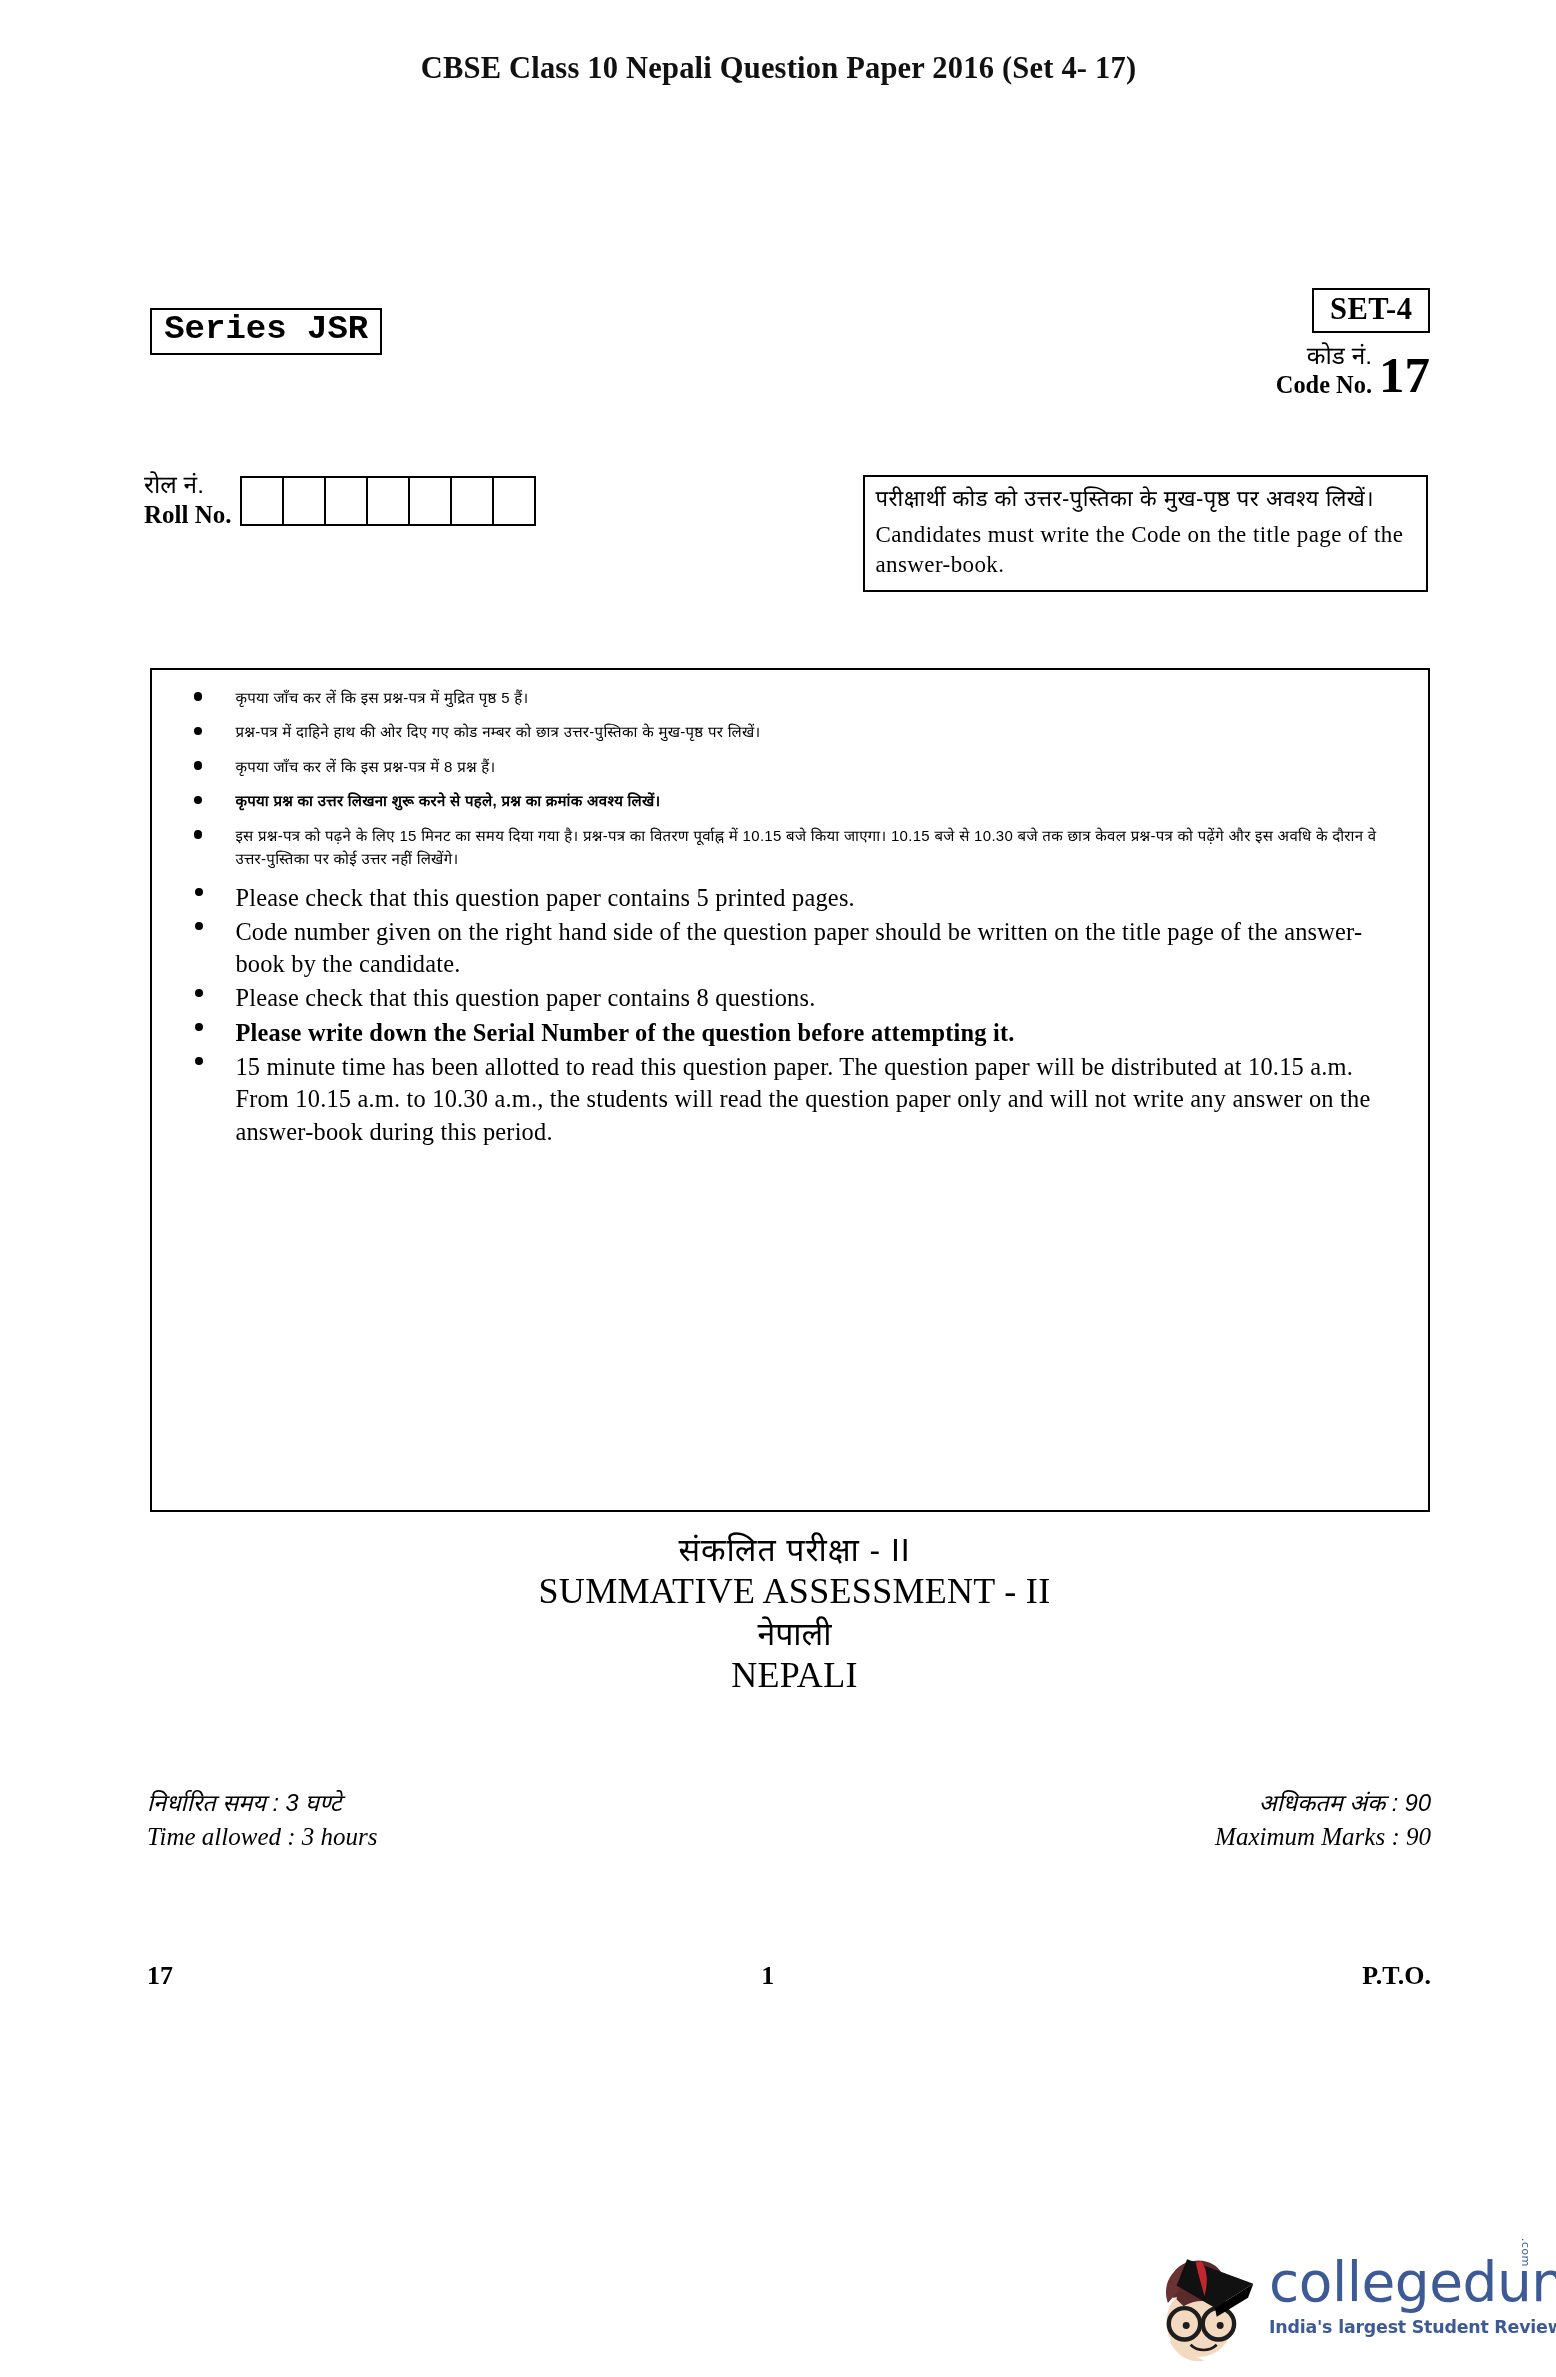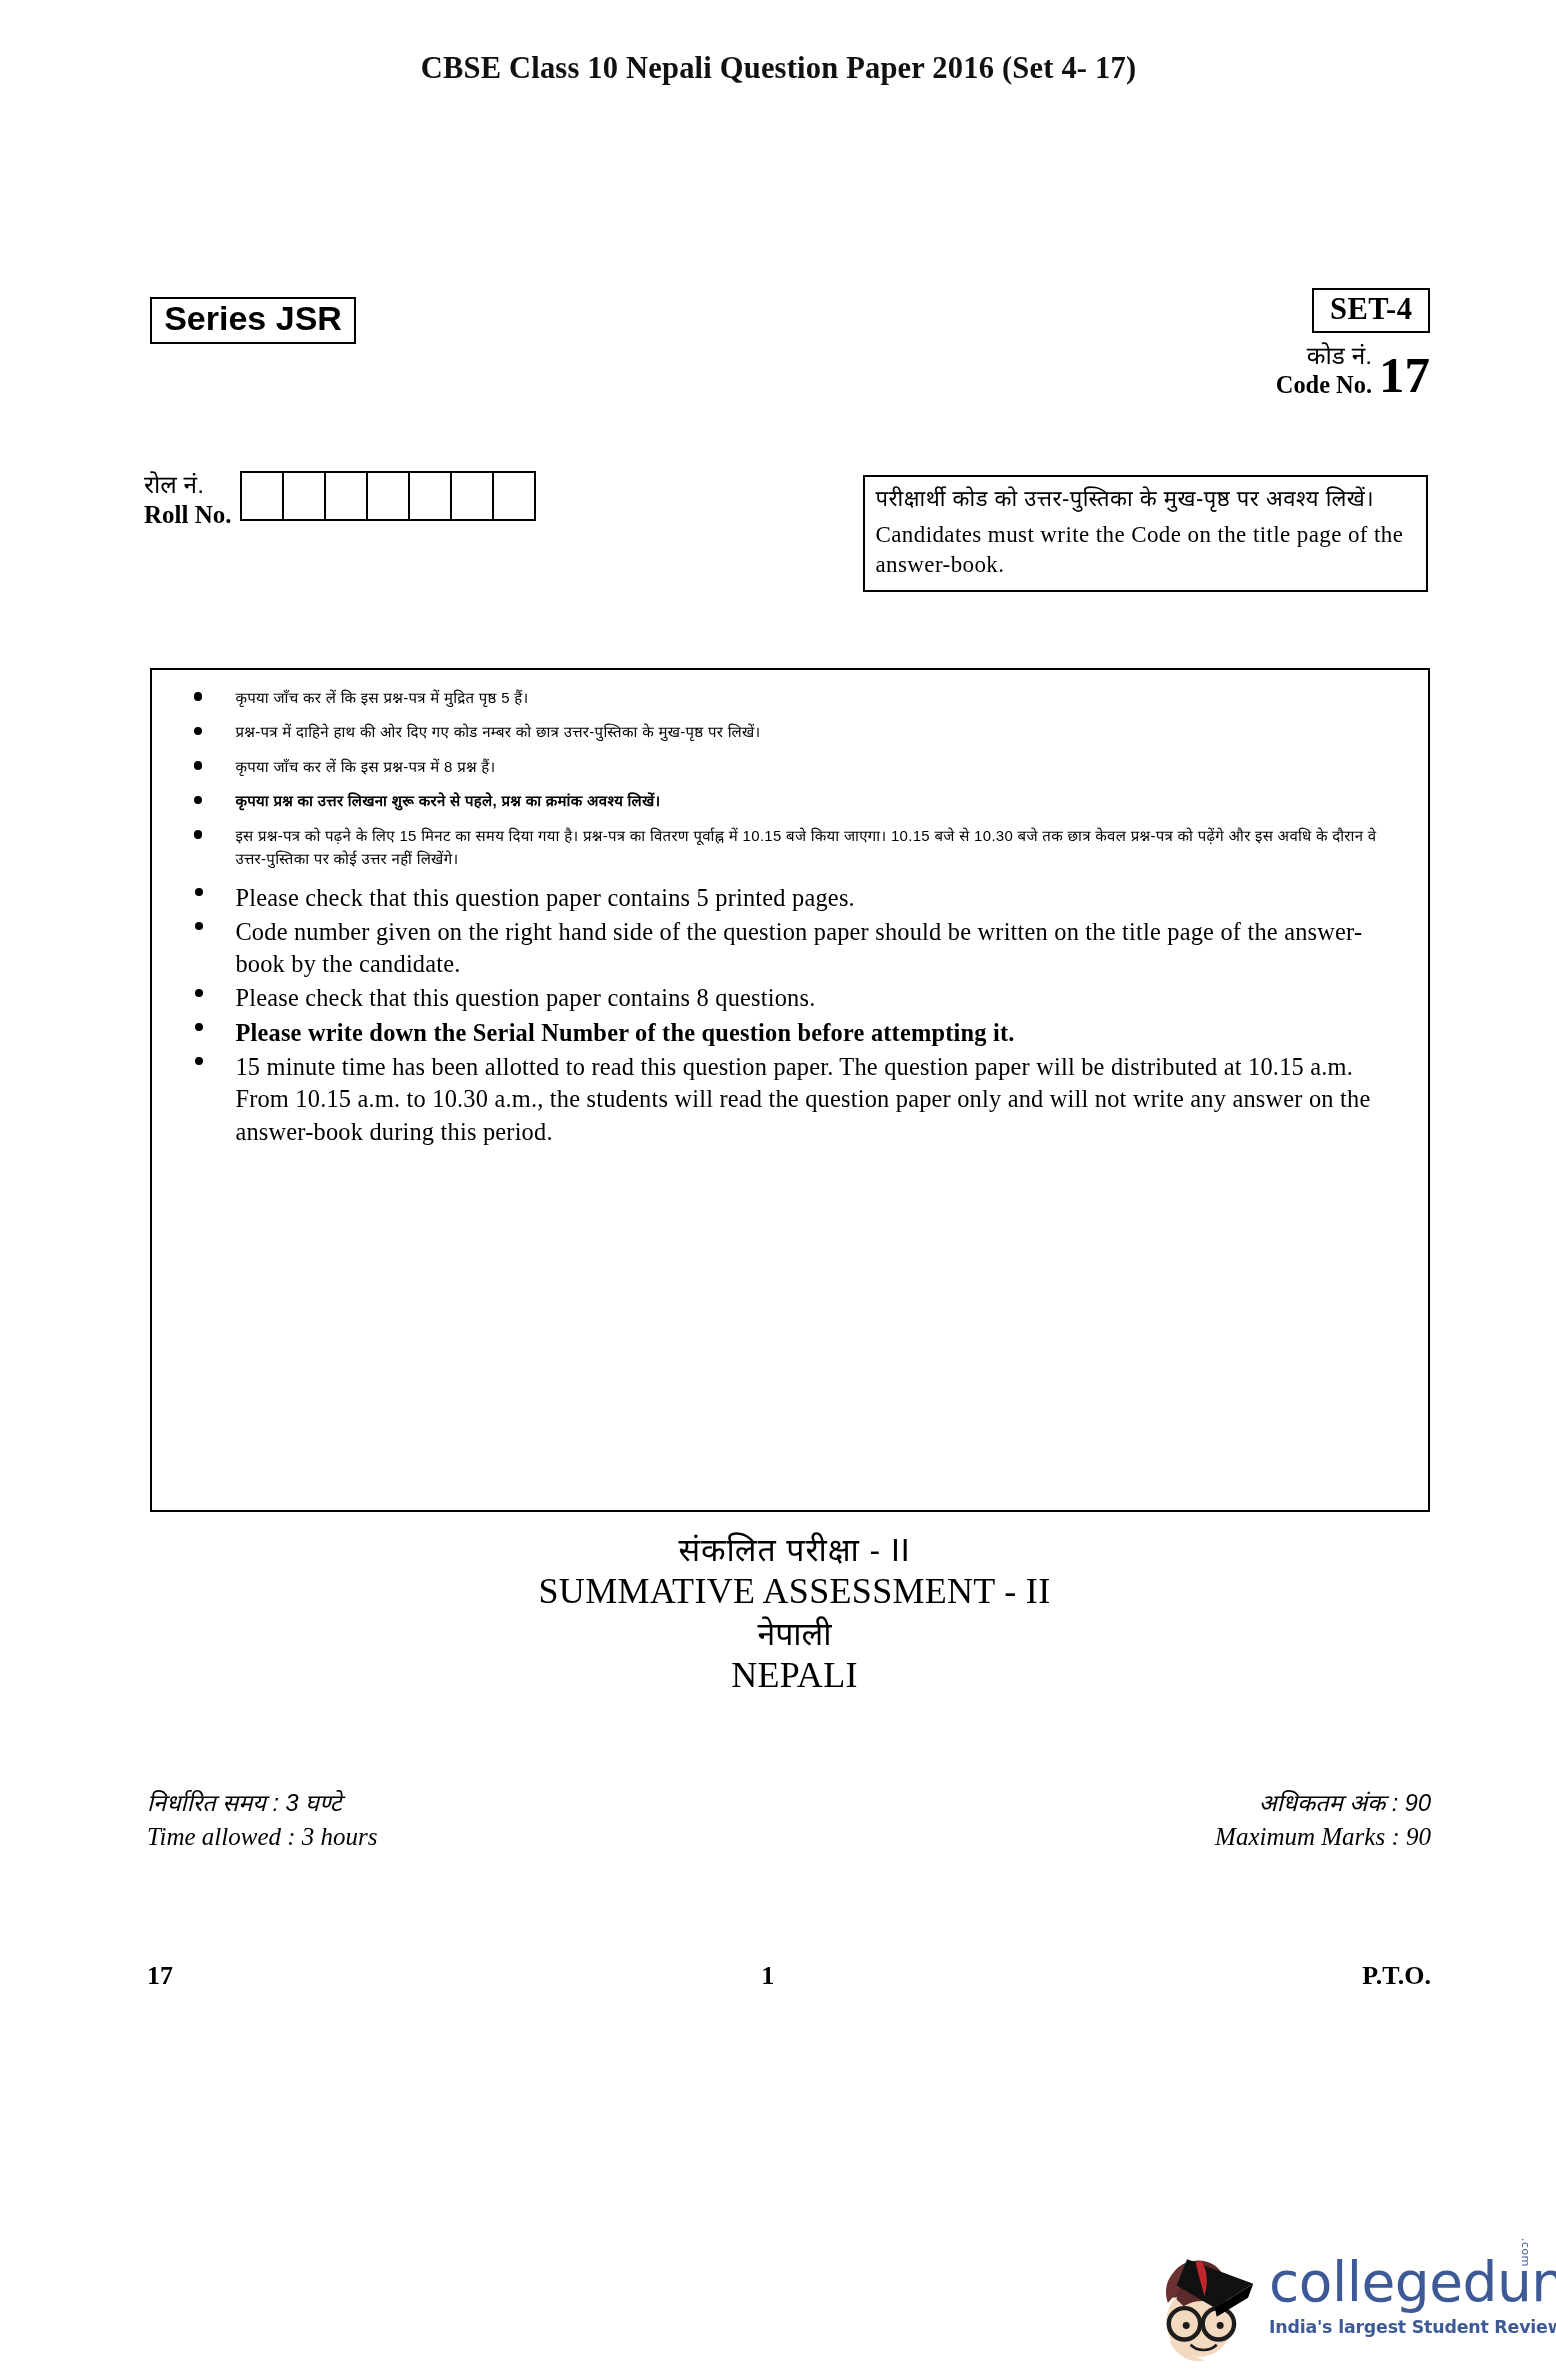--- a/index.html
+++ b/index.html
@@ -36,27 +36,27 @@
     top: 0;
     left: 0;
     width: 1557px;
     height: 2377px;
   }
 
   
   .series-box {
     position: absolute;
     left: 150px;
-    top: 297px;
+    top: 308px;
     border: 2.6px solid #000;
     padding: 1.7px 12.2px 5.2px 12.2px;
     font-size: 34px;
     font-weight: 600;
     line-height: 1.05;
-    font-family: Liberation Sans, sans-serif;
+    font-family: Liberation Mono, monospace;
   }
 
   
   .set-box {
     position: absolute;
     right: 127px;
     top: 288px;
     border: 2.6px solid #000;
     padding: 1.7px 15.7px 4.4px 15.7px;
     font-size: 30.5px;
@@ -99,21 +99,21 @@
     margin-left: 7px;
     font-family: "Liberation Serif", serif;
   }
 
   
   .roll-wrap {
     position: absolute;
     left: 144px;
     top: 471px;
     display: flex;
-    align-items: flex-start;
+    align-items: center;
   }
   .roll-labels {
     line-height: 1.18;
     padding-bottom: 1.7px;
   }
   .roll-hi {
     font-size: 24.4px;
     font-family: "Liberation Sans", sans-serif;
     font-weight: 500;
   }

